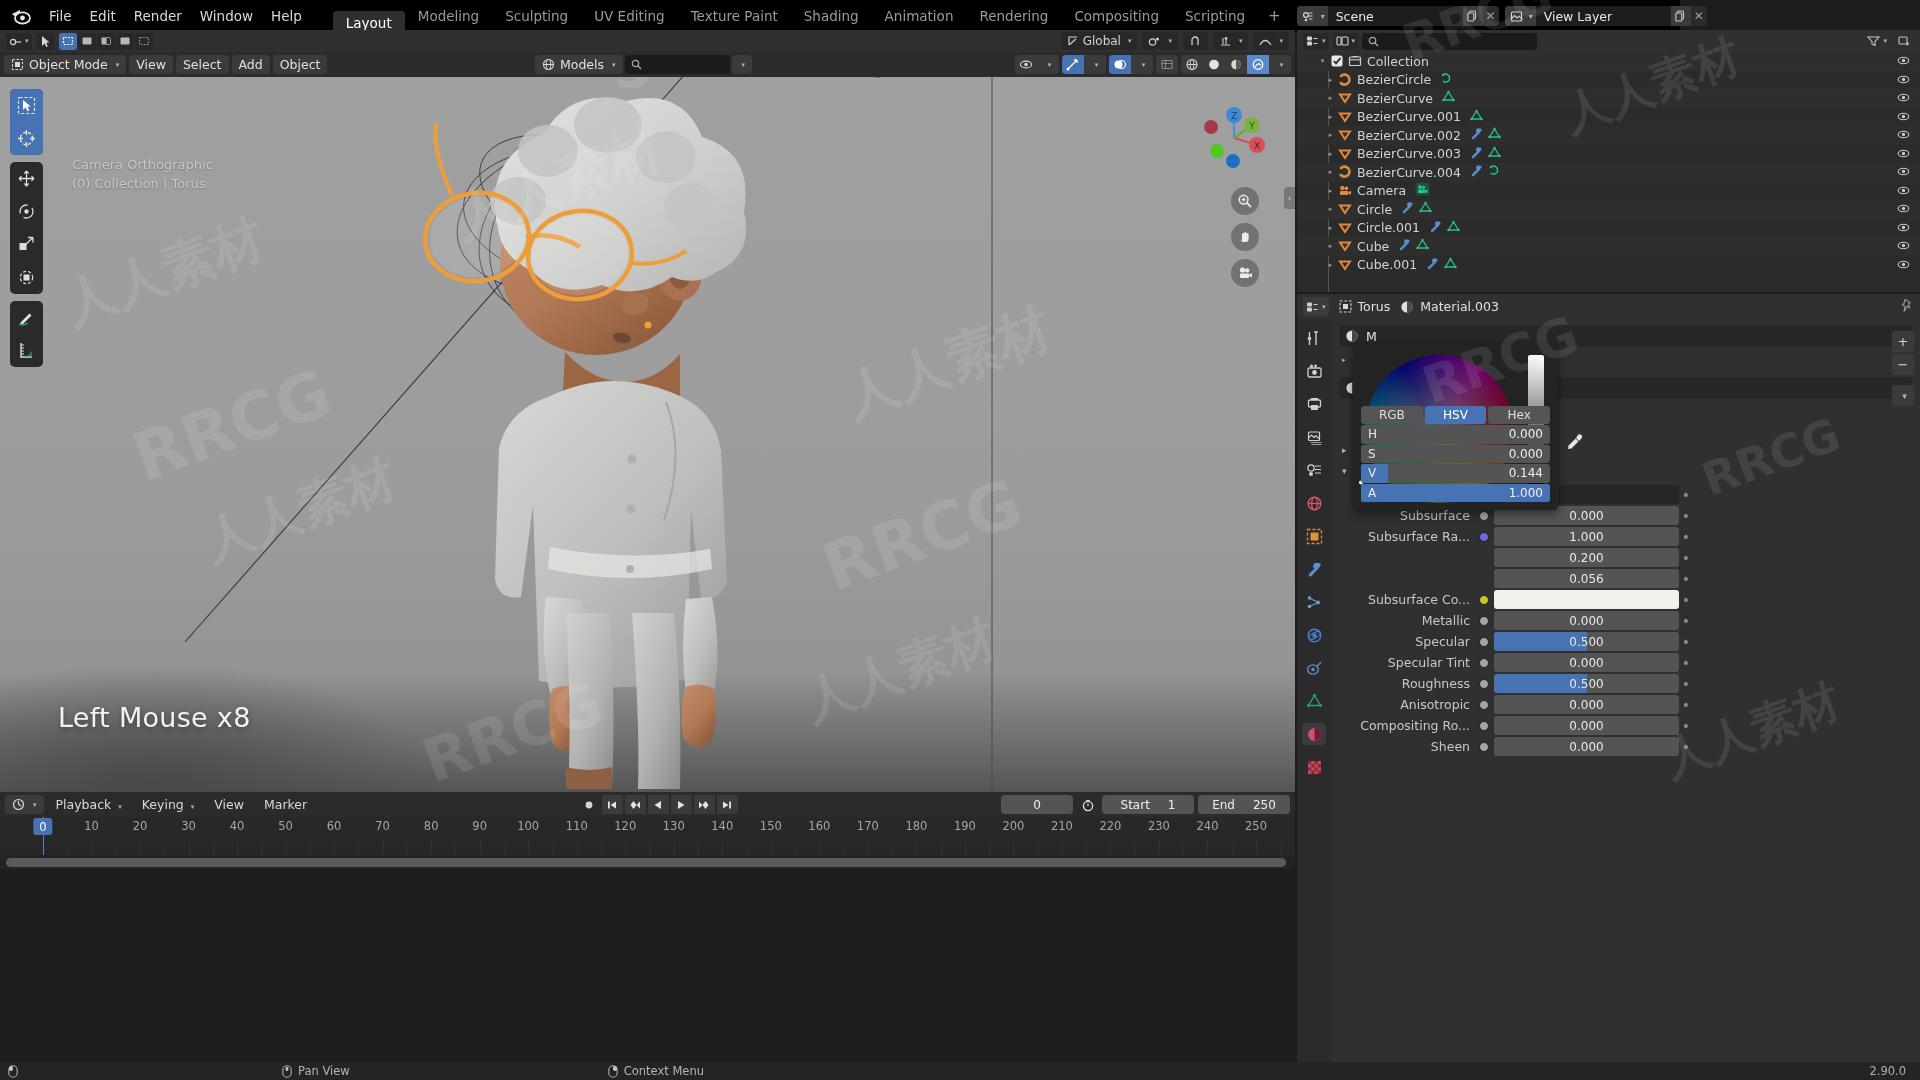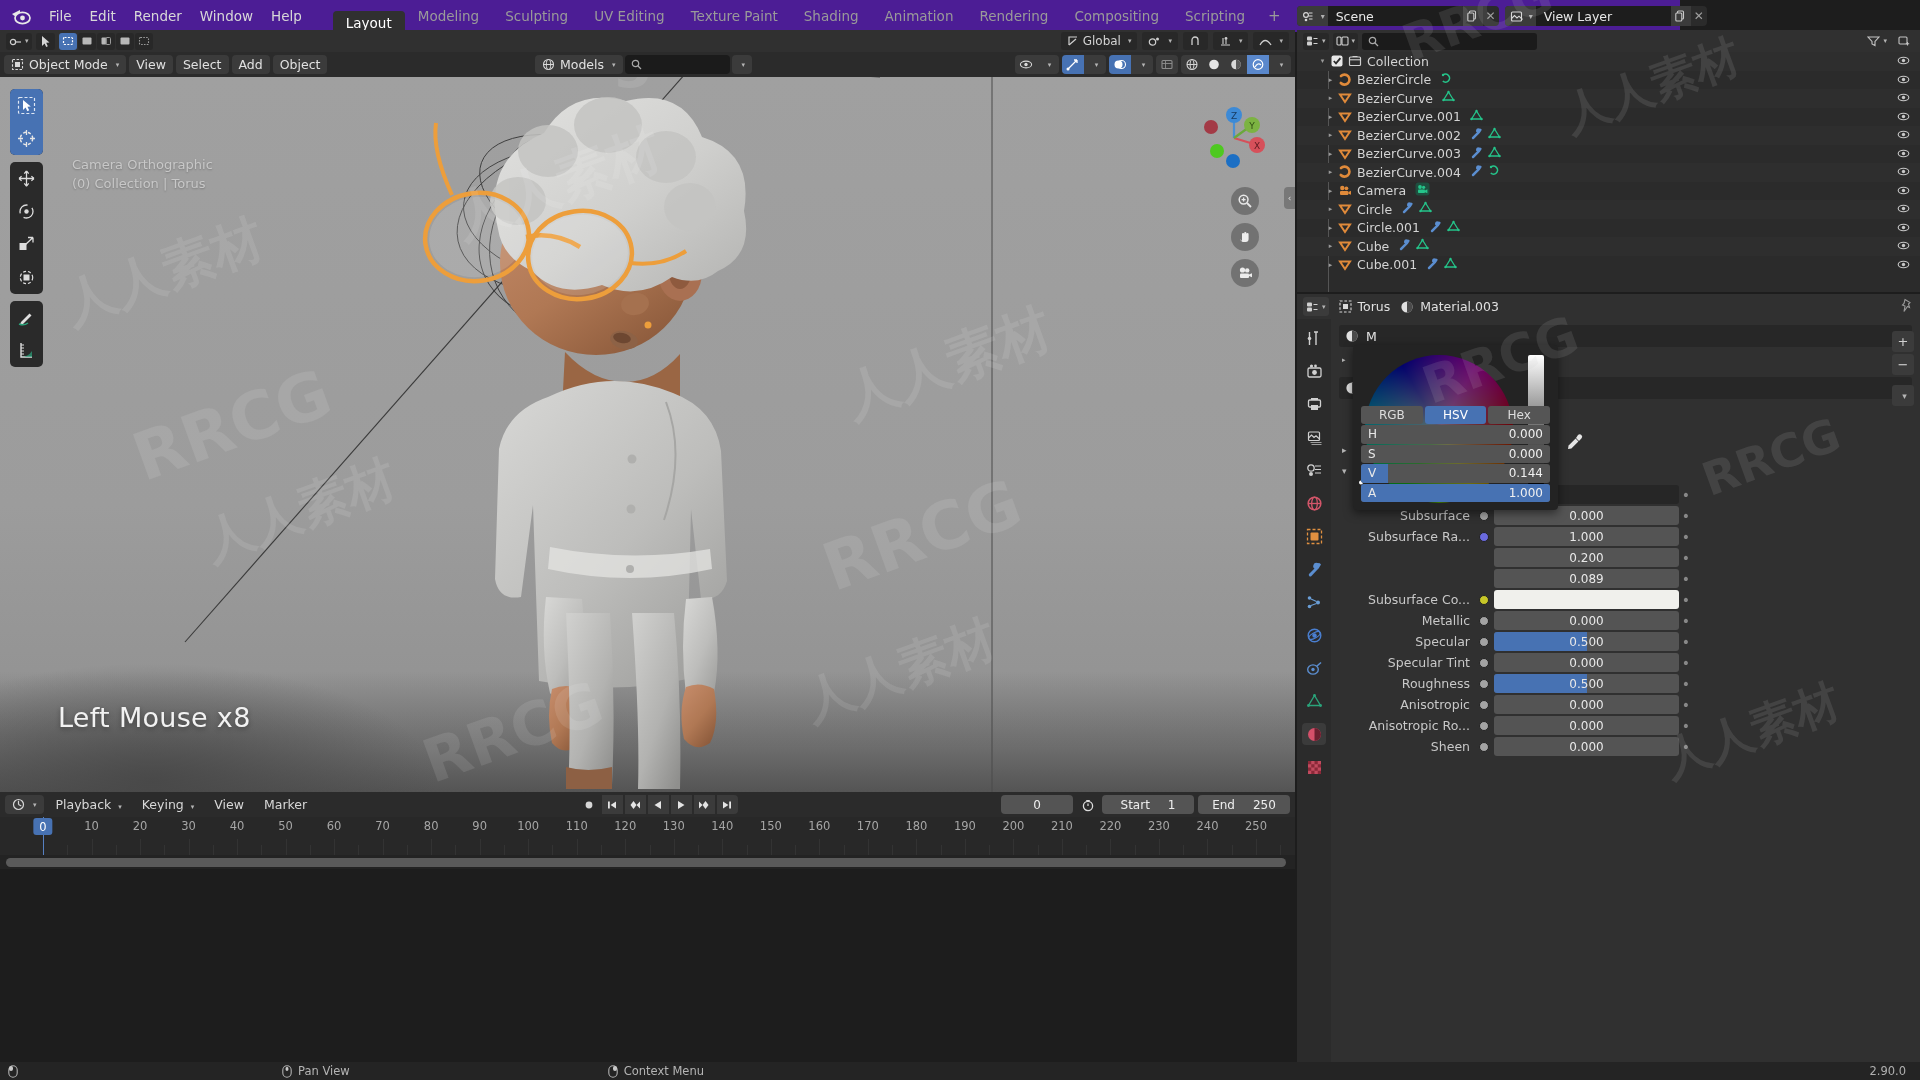--- a/index.html
+++ b/index.html
@@ -9,21 +9,21 @@
     font-family: "DejaVu Sans", sans-serif;
     font-size: 13px;
     color: #e5e5e5;
     overflow: hidden;
   }
   #app { position: relative; width: 1920px; height: 1080px; }
 
   
   .topbar {
     position: absolute; left:0; top:0; width:1680px; height:30px;
-    background:#4c1d95; display:flex; align-items:center; padding:16px 6px;
+    background:#000000; display:flex; align-items:center; padding:16px 6px;
   }
   .blender-logo { width:22px; height:22px; margin:0 8px 0 4px; position:relative; flex:none; }
   .blender-logo svg { display:block; }
   .menu-item {
     padding: 3px 9px; font-size:13.5px; color:#d8d8d8; border-radius:3px; white-space:nowrap;
   }
   .ws-tabs { display:flex; align-items:center; margin-left:22px; height:30px; }
   .ws-tab {
     padding:4px 13px; font-size:13.5px; color:#9a9a9a; border-radius:4px 4px 0 0; white-space:nowrap;
   }
@@ -1362,21 +1362,21 @@
             <span class="socket" style="background:transparent;border:none"></span>
             <div class="val-field" style="width:185px">
               <span class="val-txt">0.200</span>
             </div>
             <span class="dot-anim">•</span>
           </div>
           <div class="surf-row">
             <span class="surf-lbl"></span>
             <span class="socket" style="background:transparent;border:none"></span>
             <div class="val-field" style="width:185px">
-              <span class="val-txt">0.089</span>
+              <span class="val-txt">0.056</span>
             </div>
             <span class="dot-anim">•</span>
           </div>
           <div class="surf-row">
             <span class="surf-lbl">Subsurface Co...</span>
             <span class="socket" style="background:#c7c728"></span>
             <div class="val-field" style="width:185px; background:#f0f0ec"></div>
             <span class="dot-anim">•</span>
           </div>
           <div class="surf-row">
@@ -1418,21 +1418,21 @@
           <div class="surf-row">
             <span class="surf-lbl">Anisotropic</span>
             <span class="socket" style="background:#a3a3a3"></span>
             <div class="val-field" style="width:185px">
               <div class="val-fill" style="width:0%"></div>
               <span class="val-txt">0.000</span>
             </div>
             <span class="dot-anim">•</span>
           </div>
           <div class="surf-row">
-            <span class="surf-lbl">Anisotropic Ro...</span>
+            <span class="surf-lbl">Compositing Ro...</span>
             <span class="socket" style="background:#a3a3a3"></span>
             <div class="val-field" style="width:185px">
               <div class="val-fill" style="width:0%"></div>
               <span class="val-txt">0.000</span>
             </div>
             <span class="dot-anim">•</span>
           </div>
           <div class="surf-row">
             <span class="surf-lbl">Sheen</span>
             <span class="socket" style="background:#a3a3a3"></span>

